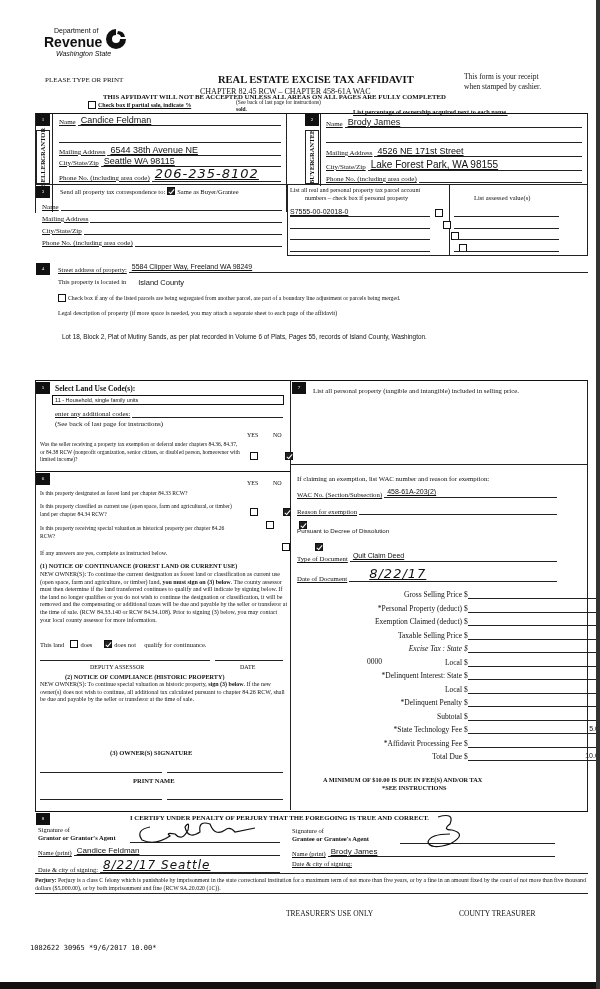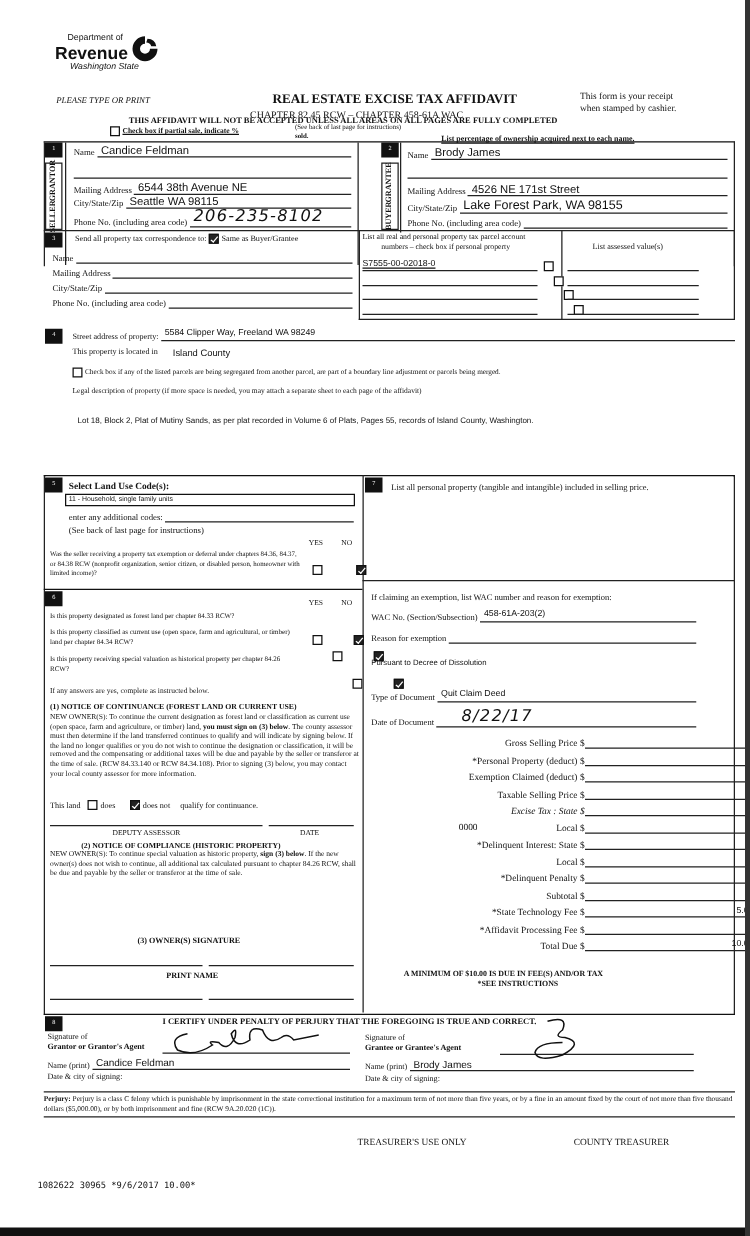--- a/index.html
+++ b/index.html
@@ -9,21 +9,21 @@
   .sans { font-family: "Liberation Sans", sans-serif; }
   .b { font-weight: bold; }
   .line { border-bottom: 1px solid #222; }
   .secnum { position: absolute; background: #111; color: #fff; width: 14px; height: 12px; font-size: 5px; text-align: center; line-height: 12px; }
   .cb { display: inline-block; width: 8px; height: 8px; border: 1px solid #111; vertical-align: middle; position: relative; background: #fff; }
   .cb.checked { background: #222; }
   .cb.checked::after { content: ""; position: absolute; left: 2px; top: 0px; width: 2px; height: 5px; border: solid #fff; border-width: 0 1.2px 1.2px 0; transform: rotate(40deg); }
   .fill { font-family: "Liberation Sans", sans-serif; font-size: 9px; }
   .hand { font-family: "DejaVu Sans", sans-serif; font-size: 14px; font-style: italic; letter-spacing: 1px; }
   .vert { writing-mode: vertical-rl; transform: rotate(180deg); font-size: 6.5px; text-align: center; line-height: 8px; }
-  .row { position: absolute; display: flex; align-items: flex-end; white-space: nowrap; }
+  .row { position: absolute; display: flex; align-items: flex-end; white-space: nowrap; text-decoration: underline; }
   .row .lbl { margin-right: 2px; }
   .row .val { flex: 1; border-bottom: 1px solid #222; padding-left: 3px; min-height: 10px; }
   .amt { position: absolute; display: flex; align-items: flex-end; white-space: nowrap; font-size: 7.5px; margin-left: 47px; }
   .amt .lbl { width: 125px; text-align: right; padding-right: 2px; }
   .amt .val { width: 140px; border-bottom: 1px solid #222; text-align: right; padding-right: 5px; font-family: "Liberation Sans", sans-serif; font-size: 7px; min-height: 9px; }
   .yn { position: absolute; font-size: 7px; }
   .p { font-size: 6.5px; line-height: 8px; }
 </style>
 </head>
 <body>
@@ -36,21 +36,21 @@
   <div class="sans b" style="position:absolute;left:0;top:7px;font-size:14px;">Revenue</div>
   <div class="sans" style="position:absolute;left:12px;top:23px;font-size:7px;font-style:italic;">Washington State</div>
   <svg style="position:absolute;left:60px;top:0;" width="24" height="24" viewBox="0 0 24 24">
     <path d="M12 2 A10 10 0 1 0 22 12 L16 12 A4 4 0 1 1 12 8 Z" fill="#111"></path>
     <path d="M14 4 Q20 4 21 10 L17 10 Q16 7 13 7 Z" fill="#111"></path>
   </svg>
 </div>
 
 <div class="abs b" style="left:218px;top:74px;font-size:10.5px;">REAL ESTATE EXCISE TAX AFFIDAVIT</div>
 <div class="abs" style="left:200px;top:87px;font-size:8px;">CHAPTER 82.45 RCW – CHAPTER 458-61A WAC</div>
-<div class="abs" style="left:45px;top:76px;font-size:7px;font-style:italic;">PLEASE TYPE OR PRINT</div>
+<div class="abs" style="left:45px;top:76px;font-size:7px;">PLEASE TYPE OR PRINT</div>
 <div class="abs" style="left:464px;top:72px;font-size:7.5px;">This form is your receipt</div>
 <div class="abs" style="left:464px;top:82px;font-size:7.5px;">when stamped by cashier.</div>
 <div class="abs b" style="left:103px;top:93px;font-size:6.8px;">THIS AFFIDAVIT WILL NOT BE ACCEPTED UNLESS ALL AREAS ON ALL PAGES ARE FULLY COMPLETED</div>
 
 <div class="abs" style="left:88px;top:101px;display:flex;align-items:center;">
   <span class="cb"></span>
   <span class="b" style="font-size:6px;text-decoration:underline;margin-left:2px;">Check box if partial sale, indicate %</span>
 </div>
 <div class="abs" style="left:236px;top:99px;font-size:5.5px;">(See back of last page for instructions)</div>
 <div class="abs b" style="left:236px;top:106px;font-size:5.5px;">sold.</div>
@@ -313,20 +313,21 @@
 <div class="abs line" style="left:130px;top:842px;width:150px;"></div>
 <svg class="abs" style="left:130px;top:812px;" width="130" height="35" viewBox="0 0 130 35">
   <path d="M20 15 Q5 18 12 28 Q25 34 40 24 Q35 20 45 22 Q52 30 58 18 Q60 8 55 15 Q58 28 70 20 Q68 8 80 12 Q85 25 95 18 Q100 14 105 20 L125 16" fill="none" stroke="#111" stroke-width="1.2"></path>
 </svg>
 <div class="row" style="left:38px;top:846px;width:242px;font-size:6.5px;">
   <span class="lbl">Name (print)</span>
   <span class="val fill" style="font-size:8px;">Candice Feldman</span>
 </div>
 <div class="row" style="left:38px;top:858px;width:242px;font-size:6.5px;">
   <span class="lbl">Date &amp; city of signing:</span>
+  <span class="val hand" style="font-size:12px;">8/22/17  Seattle</span>
 </div>
 
 <div class="abs" style="left:292px;top:827px;font-size:6.5px;">Signature of</div>
 <div class="abs b" style="left:292px;top:835px;font-size:6.5px;">Grantee or Grantee's Agent</div>
 <div class="abs line" style="left:400px;top:843px;width:155px;"></div>
 <svg class="abs" style="left:420px;top:812px;" width="60" height="40" viewBox="0 0 60 40">
   <path d="M18 5 Q35 0 30 12 Q22 18 32 18 Q48 22 30 32 Q10 38 8 30 Q10 22 30 22" fill="none" stroke="#111" stroke-width="1.2"></path>
 </svg>
 <div class="row" style="left:292px;top:847px;width:263px;font-size:6.5px;">
   <span class="lbl">Name (print)</span>

